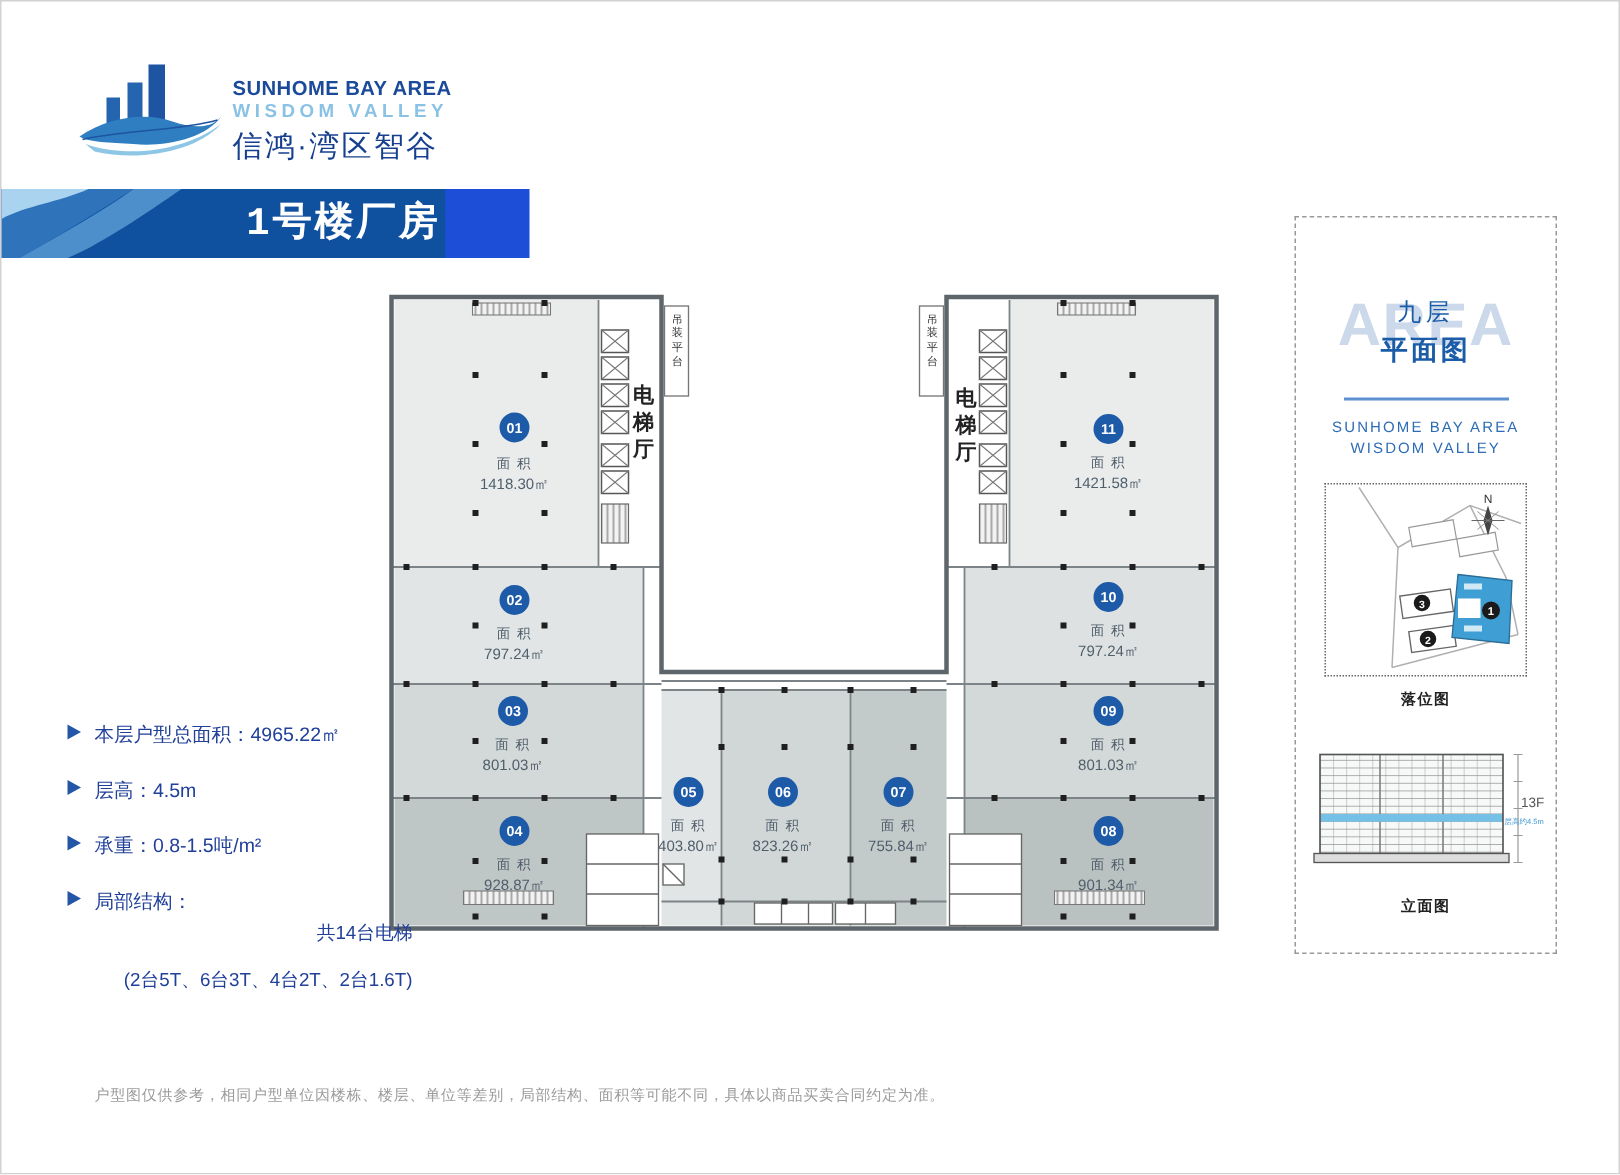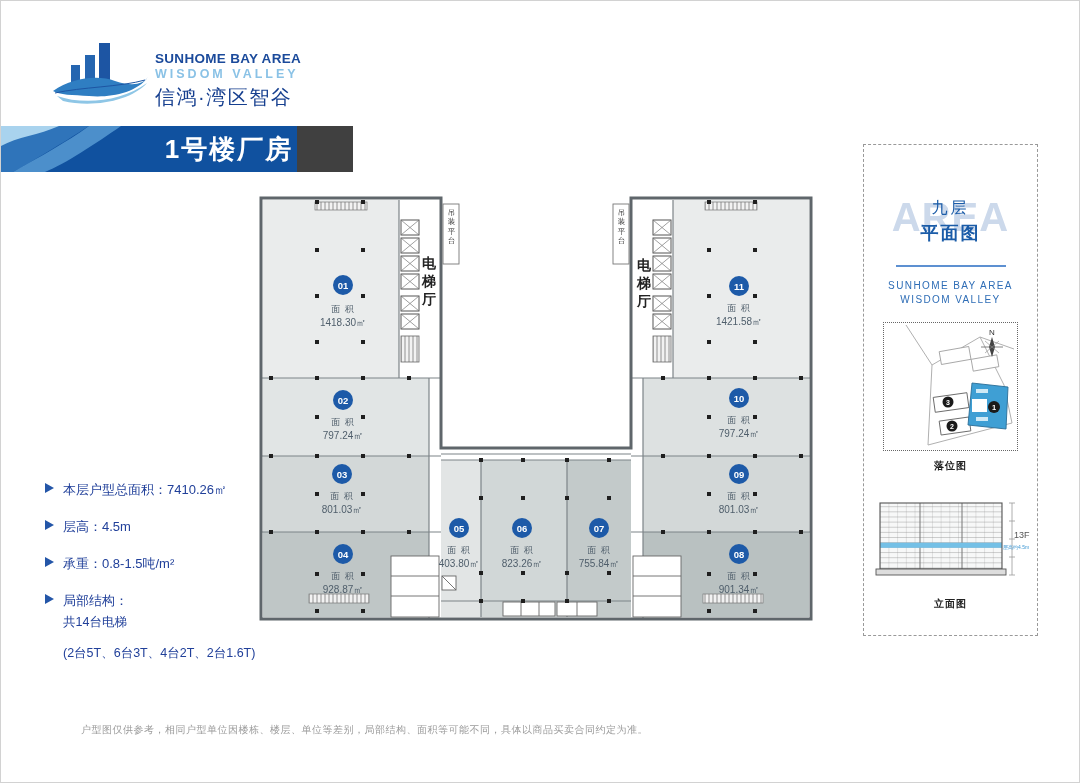--- a/index.html
+++ b/index.html
@@ -8,61 +8,61 @@
         font-family:"Liberation Sans","DejaVu Sans",sans-serif;}
 
   
   .logo{position:absolute;left:50px;top:34px;display:flex;align-items:flex-start;}
   .logo-text{margin-left:6px;margin-top:16px;}
   .logo-en1{font-size:13.5px;font-weight:bold;color:#1b4a9b;letter-spacing:.3px;}
   .logo-en2{font-size:12.5px;font-weight:bold;color:#8ac2e6;letter-spacing:3px;margin-top:1px;}
   .logo-cn{font-size:20px;font-weight:normal;color:#163f8f;letter-spacing:1.5px;margin-top:3px;}
 
   
-  .banner{position:absolute;left:0;top:125px;width:352px;height:46px;background:#404040;}
+  .banner{position:absolute;left:0;top:125px;width:352px;height:46px;background:#1d4ed8;font-family:Liberation Mono, monospace;}
   .banner svg{position:absolute;left:0;top:0;}
   .banner-title{position:relative;color:#fff;font-size:26px;font-weight:bold;
                 line-height:46px;text-align:center;padding-left:104px;letter-spacing:2px;}
 
   
   .plan-wrap{position:absolute;left:258px;top:195px;width:554px;height:425px;}
   .plan-wrap svg{display:block;}
   svg text{font-family:"Liberation Sans","DejaVu Sans",sans-serif;}
   .badge-t{fill:#fff;font-size:9.5px;font-weight:bold;text-anchor:middle;}
   .lbl{fill:#4f5e6b;font-size:9px;text-anchor:middle;letter-spacing:1px;}
   .val{fill:#4f5e6b;font-size:10px;text-anchor:middle;}
   .vlabel{position:absolute;width:13px;font-size:14px;line-height:1.3;color:#222;
           font-weight:bold;word-break:break-all;text-align:center;}
   .vlabel.small{font-size:7.5px;font-weight:normal;line-height:1.25;color:#333;}
 
   
   .info{position:absolute;left:44px;top:480px;width:230px;color:#21409a;font-size:13px;}
   .info-item{display:flex;align-items:flex-start;margin-bottom:19px;}
   .tri{width:0;height:0;border-left:9px solid #2456a8;border-top:5.5px solid transparent;
        border-bottom:5.5px solid transparent;margin:2px 9px 0 0;flex:none;}
-  .info-sub{margin:3px 0 0 18px;line-height:19px;font-size:12.5px;color:#21409a;}
+  .info-sub{margin:3px 0 0 18px;line-height:19px;font-size:12.5px;color:#21409a;text-align:right;}
 
   
   .panel{position:absolute;left:862px;top:143px;width:175px;height:492px;
          border:1px dashed #999;box-sizing:border-box;}
   .floor-mark{position:relative;margin-top:42px;height:68px;}
   .floor-bg{position:absolute;width:100%;text-align:center;top:8px;
             font-size:40px;font-weight:bold;color:#ccd9eb;letter-spacing:1px;}
   .floor-fg{position:absolute;inset:0;display:flex;flex-direction:column;
             align-items:center;justify-content:center;color:#1b5ca8;}
   .floor-cn{font-size:16px;letter-spacing:3px;}
   .plan-cn{font-size:18px;font-weight:bold;letter-spacing:2px;margin-top:2px;font-family:Liberation Mono, monospace;}
   .divider{width:110px;height:2px;background:#5d90d1;margin:10px auto 12px auto;}
   .brand{font-size:10px;color:#2e6db6;text-align:center;letter-spacing:1.4px;line-height:14px;}
   .map-box{width:133px;height:127px;border:1px dotted #666;margin:15px auto 0 auto;}
   .caption{font-size:10px;font-weight:bold;color:#222;text-align:center;margin-top:8px;letter-spacing:1px;}
   .elev{display:block;margin:24px auto 0 auto;}
 
   
-  .disclaimer{position:absolute;left:62px;top:722px;font-size:10px;color:#9b9b9b;letter-spacing:.5px;margin-left:18px;}
+  .disclaimer{position:absolute;left:62px;top:722px;font-size:10px;color:#9b9b9b;letter-spacing:.5px;}
 </style>
 </head>
 <body>
 
 <div class="page">
 
   <div class="logo">
     <svg width="98" height="72" viewBox="0 0 98 72">
       <rect x="20" y="30" width="9" height="22" fill="#2565b0"></rect>
       <rect x="34" y="20" width="10" height="32" fill="#2565b0"></rect>
@@ -325,21 +325,21 @@
 
     <div class="vlabel" style="left:163px;top:58px;">电梯厅</div>
     <div class="vlabel" style="left:378px;top:60px;">电梯厅</div>
     <div class="vlabel small" style="left:186px;top:12px;">吊装平台</div>
     <div class="vlabel small" style="left:356px;top:12px;">吊装平台</div>
   </div>
 
   <div class="info">
     <div class="info-item">
       <span class="tri"></span>
-      <span>本层户型总面积：7410.26㎡</span>
+      <span>本层户型总面积：4965.22㎡</span>
     </div>
     <div class="info-item">
       <span class="tri"></span>
       <span>层高：4.5m</span>
     </div>
     <div class="info-item">
       <span class="tri"></span>
       <span>承重：0.8-1.5吨/m²</span>
     </div>
     <div>

